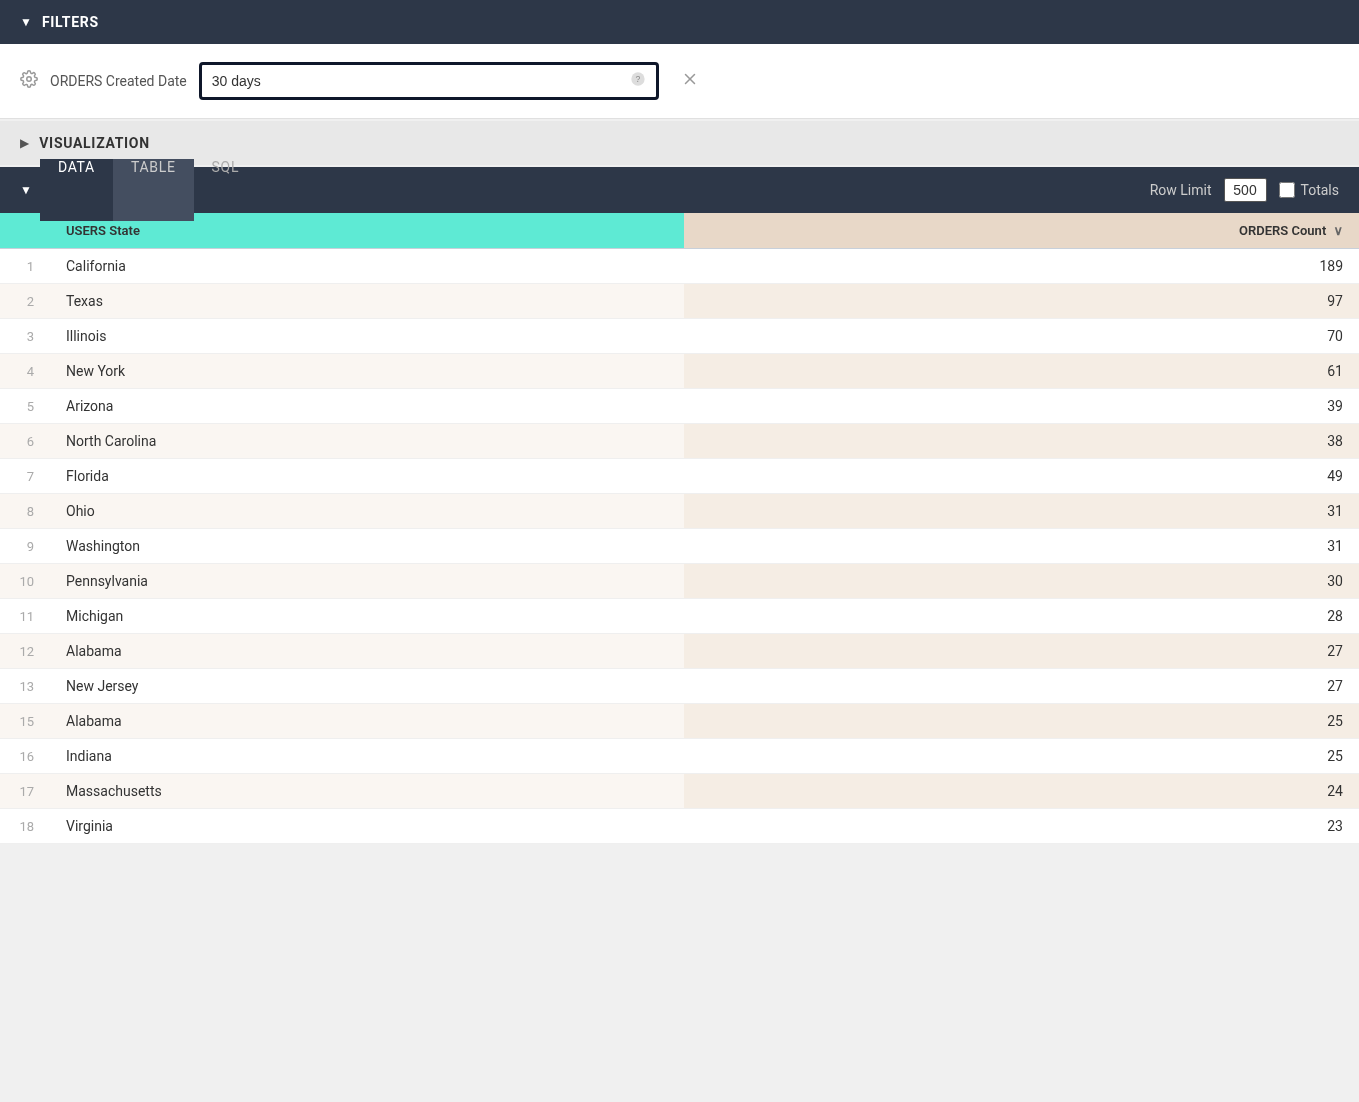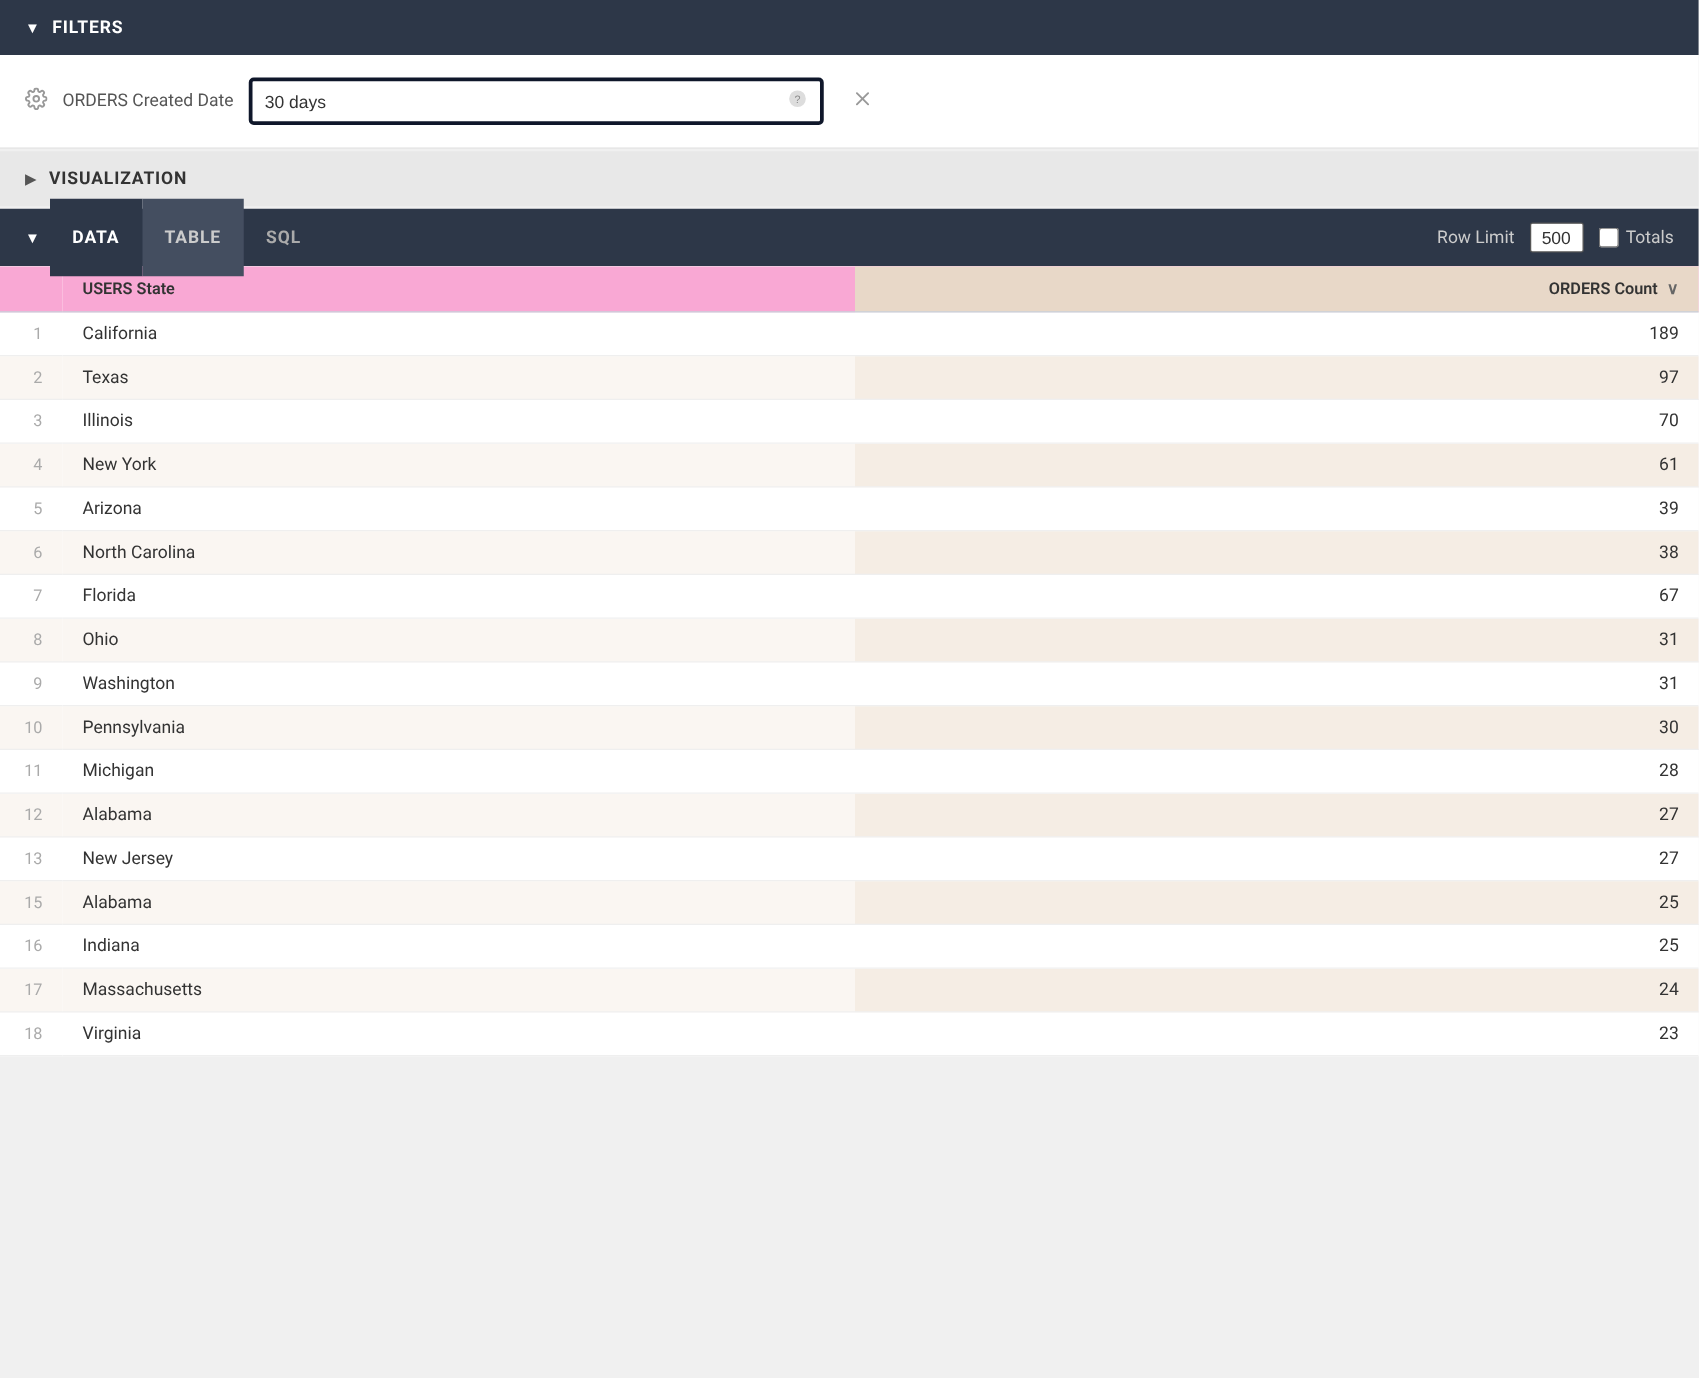--- a/index.html
+++ b/index.html
@@ -123,23 +123,23 @@
     }
     .data-header .arrow-icon {
       font-size: 12px;
       color: #fff;
       margin-right: 8px;
     }
     .tab {
       padding: 0 18px;
       height: 62px;
       display: flex;
-      align-items: center;
-      font-size: 14px;
-      font-weight: 700;
+      align-items: flex-start;
+      font-size: 14px;
+      font-weight: 400;
       letter-spacing: 0.05em;
       text-transform: uppercase;
       cursor: pointer;
     }
     .tab.active {
       background: #2d3748;
       color: #fff;
     }
     .tab.inactive {
       background: #444e60;
@@ -187,21 +187,21 @@
       background: #fff;
       overflow-x: auto;
     }
 
     table {
       width: 100%;
       border-collapse: collapse;
     }
 
     thead tr {
-      background: #f9a8d4;
+      background: #5eead4;
     }
     thead th {
       padding: 10px 16px;
       text-align: left;
       font-size: 13px;
       font-weight: 600;
       color: #333;
       border-bottom: 1px solid #c8d0da;
     }
     thead th.num-col {
@@ -348,21 +348,21 @@
             <td class="count-val">39</td>
           </tr>
           <tr>
             <td class="row-num">6</td>
             <td>North Carolina</td>
             <td class="count-val">38</td>
           </tr>
           <tr>
             <td class="row-num">7</td>
             <td>Florida</td>
-            <td class="count-val">67</td>
+            <td class="count-val">49</td>
           </tr>
           <tr>
             <td class="row-num">8</td>
             <td>Ohio</td>
             <td class="count-val">31</td>
           </tr>
           <tr>
             <td class="row-num">9</td>
             <td>Washington</td>
             <td class="count-val">31</td>

